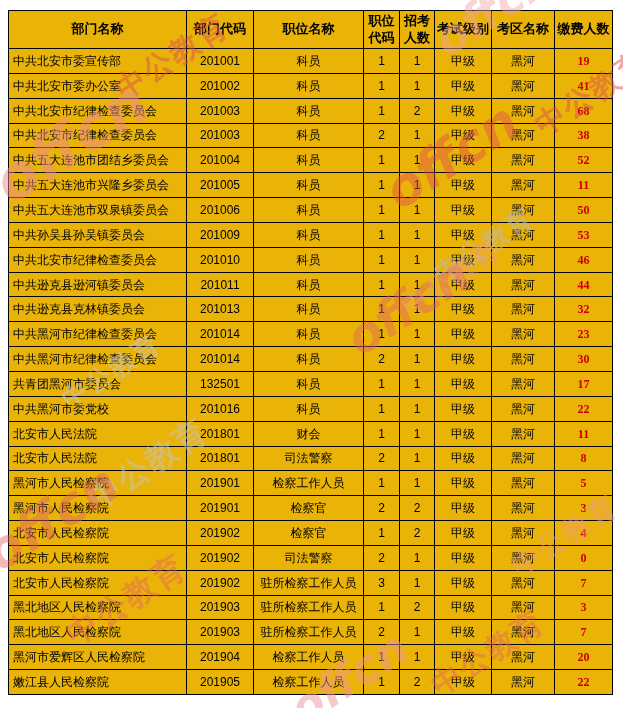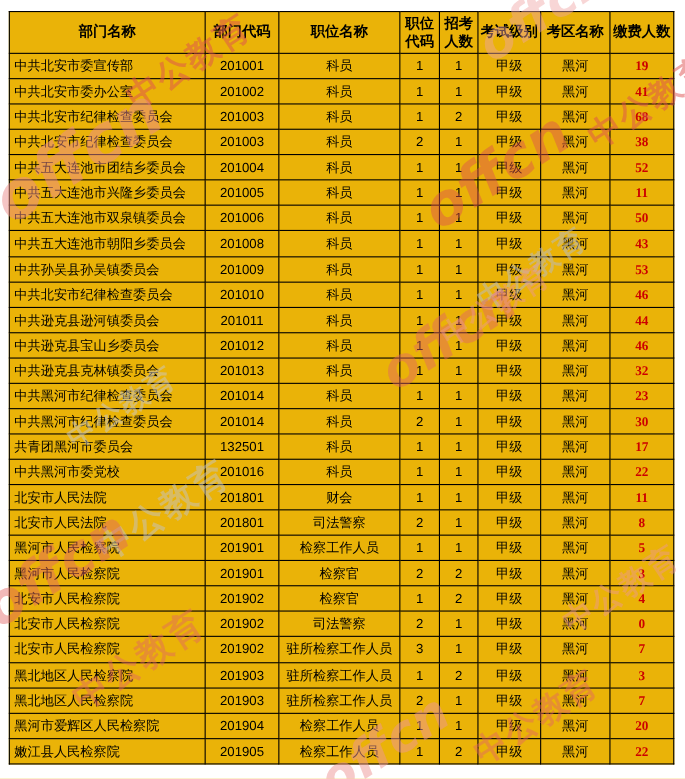--- a/index.html
+++ b/index.html
@@ -151,30 +151,20 @@
           <td class="col-dept">中共五大连池市双泉镇委员会</td>
           <td class="col-dept_code">201006</td>
           <td class="col-pos">科员</td>
           <td class="col-pos_code">1</td>
           <td class="col-recruit">1</td>
           <td class="col-level">甲级</td>
           <td class="col-area">黑河</td>
           <td class="col-paid">50</td>
         </tr>
         <tr>
-          <td class="col-dept">中共五大连池市朝阳乡委员会</td>
-          <td class="col-dept_code">201008</td>
-          <td class="col-pos">科员</td>
-          <td class="col-pos_code">1</td>
-          <td class="col-recruit">1</td>
-          <td class="col-level">甲级</td>
-          <td class="col-area">黑河</td>
-          <td class="col-paid">43</td>
-        </tr>
-        <tr>
           <td class="col-dept">中共孙吴县孙吴镇委员会</td>
           <td class="col-dept_code">201009</td>
           <td class="col-pos">科员</td>
           <td class="col-pos_code">1</td>
           <td class="col-recruit">1</td>
           <td class="col-level">甲级</td>
           <td class="col-area">黑河</td>
           <td class="col-paid">53</td>
         </tr>
         <tr>
@@ -189,30 +179,20 @@
         </tr>
         <tr>
           <td class="col-dept">中共逊克县逊河镇委员会</td>
           <td class="col-dept_code">201011</td>
           <td class="col-pos">科员</td>
           <td class="col-pos_code">1</td>
           <td class="col-recruit">1</td>
           <td class="col-level">甲级</td>
           <td class="col-area">黑河</td>
           <td class="col-paid">44</td>
-        </tr>
-        <tr>
-          <td class="col-dept">中共逊克县宝山乡委员会</td>
-          <td class="col-dept_code">201012</td>
-          <td class="col-pos">科员</td>
-          <td class="col-pos_code">1</td>
-          <td class="col-recruit">1</td>
-          <td class="col-level">甲级</td>
-          <td class="col-area">黑河</td>
-          <td class="col-paid">46</td>
         </tr>
         <tr>
           <td class="col-dept">中共逊克县克林镇委员会</td>
           <td class="col-dept_code">201013</td>
           <td class="col-pos">科员</td>
           <td class="col-pos_code">1</td>
           <td class="col-recruit">1</td>
           <td class="col-level">甲级</td>
           <td class="col-area">黑河</td>
           <td class="col-paid">32</td>

